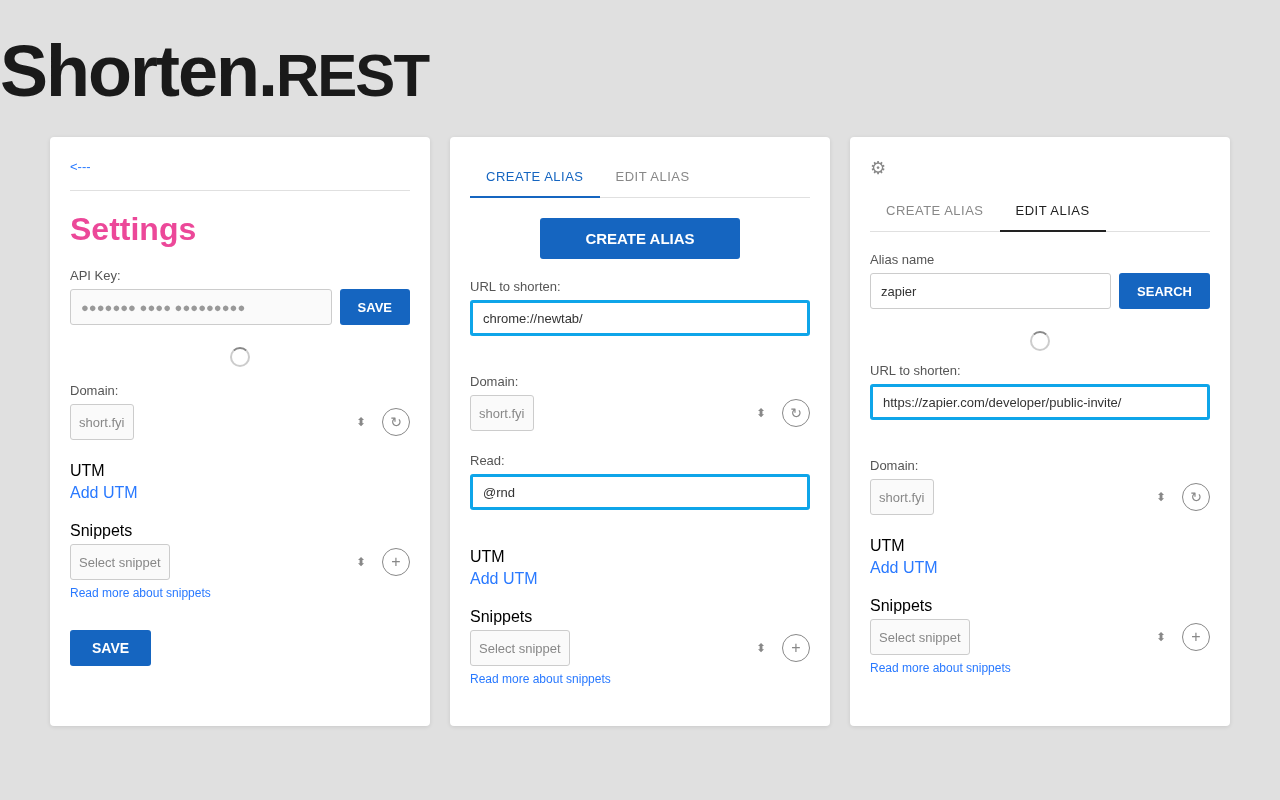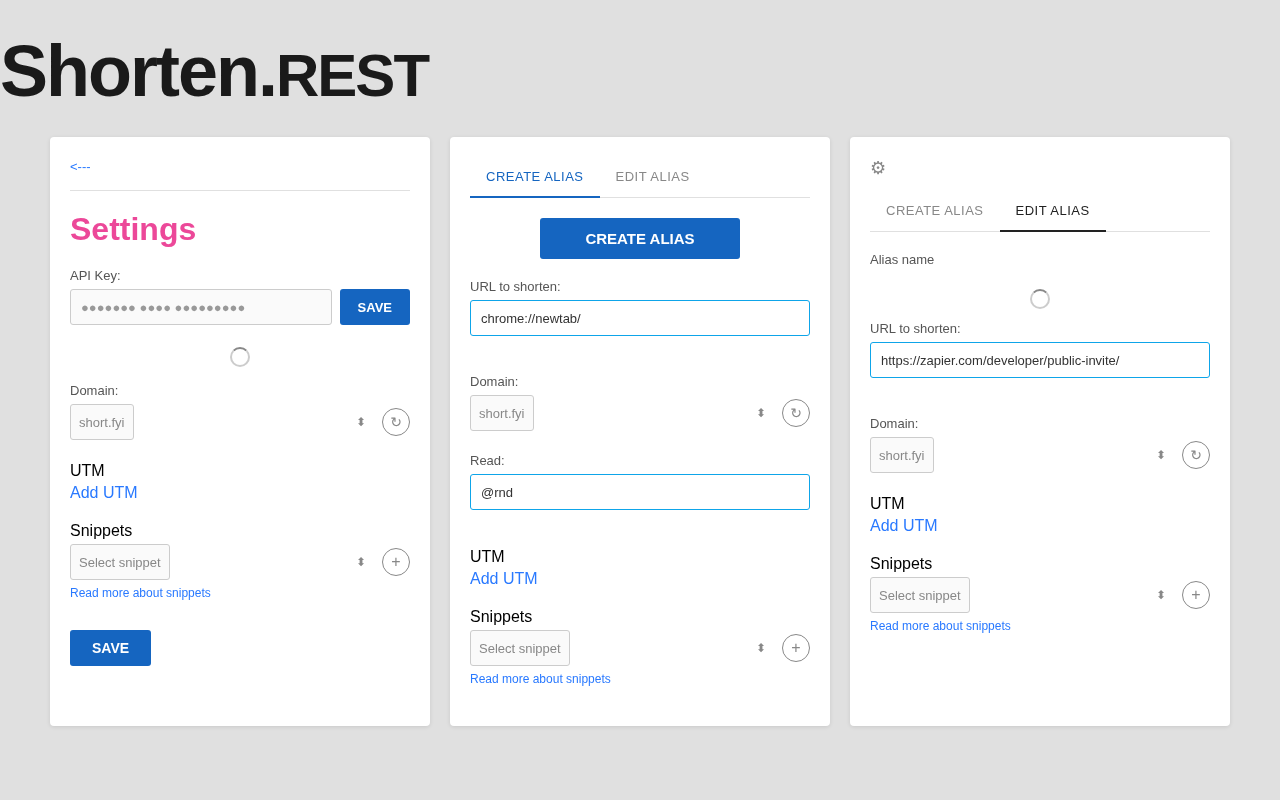--- a/index.html
+++ b/index.html
@@ -239,21 +239,21 @@
       font-weight: bold;
       cursor: pointer;
       display: block;
       margin: 0 auto 20px;
       min-width: 200px;
     }
 
     .full-input {
       width: 100%;
       height: 36px;
-      border: 1px solid #0ea5e9;
+      border: 3px solid #0ea5e9;
       border-radius: 3px;
       padding: 0 10px;
       font-size: 13px;
       color: #333;
       margin-bottom: 16px;
     }
 
     .field-section {
       margin-bottom: 22px;
     }
@@ -416,20 +416,24 @@
   <div class="panel">
     <span class="gear-icon">⚙</span>
 
     <div class="tabs">
       <div class="tab">CREATE ALIAS</div>
       <div class="tab active active-underline-dark">EDIT ALIAS</div>
     </div>
 
     <div class="field-section">
       <label class="field-label">Alias name</label>
+      <div class="search-row">
+        <input type="text" class="search-input" value="zapier" style="">
+        <button class="btn-search">SEARCH</button>
+      </div>
     </div>
 
     <div class="progress-row">
       <div class="spinner"></div>
     </div>
 
     <div class="field-section">
       <label class="field-label">URL to shorten:</label>
       <input type="text" class="full-input" value="https://zapier.com/developer/public-invite/" style="">
     </div>

